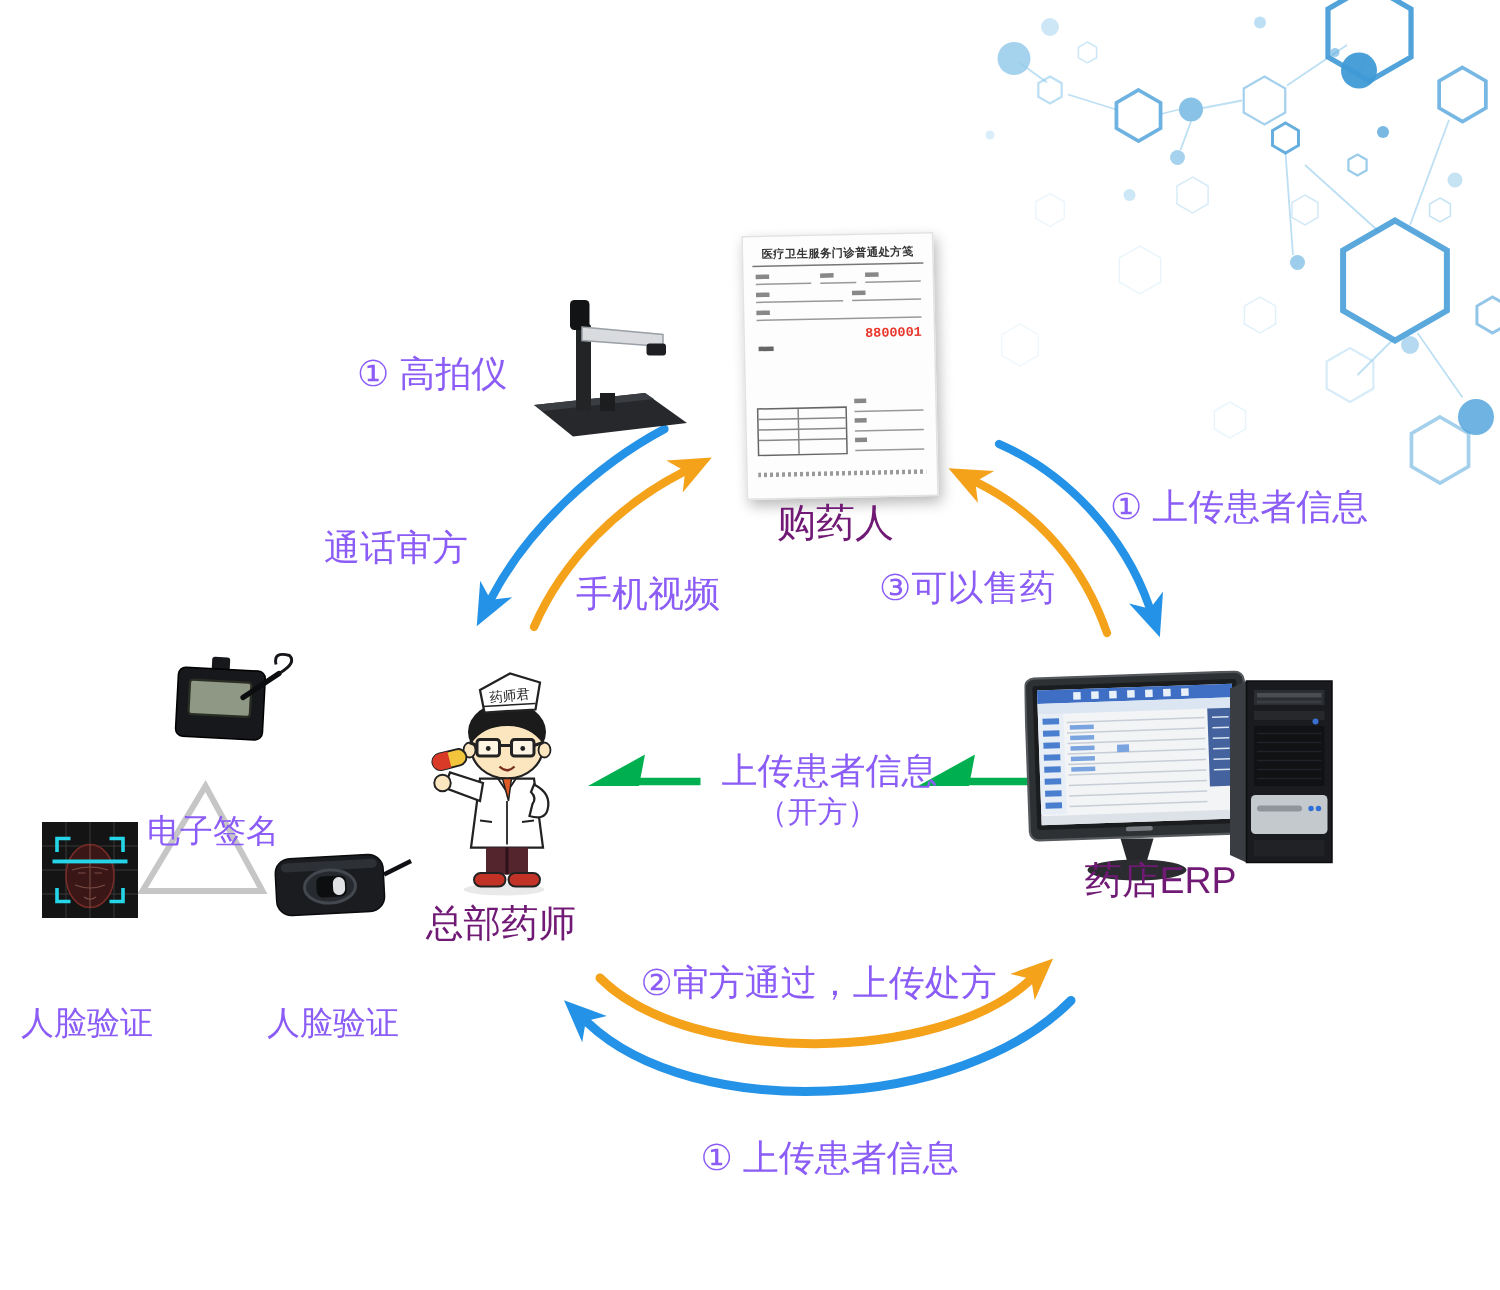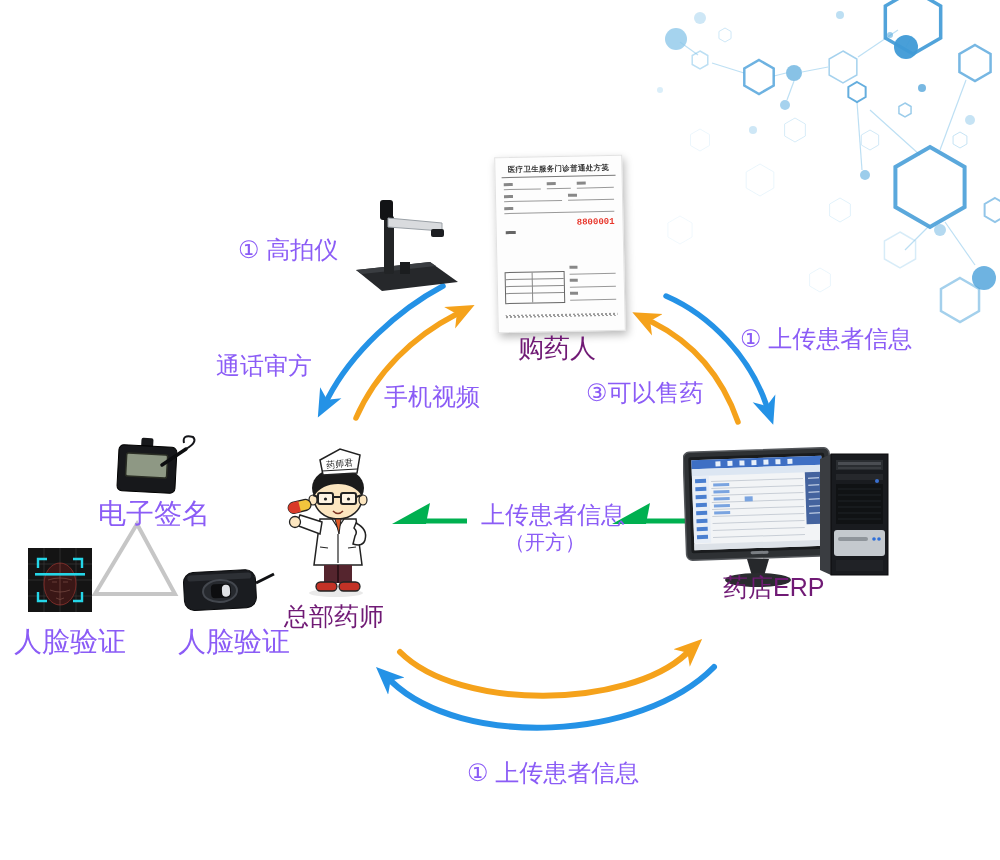--- a/index.html
+++ b/index.html
@@ -1,20 +1,20 @@
 <!DOCTYPE html>
 <html><head>
 <meta charset="utf-8">
 <style>
   html,body{margin:0;padding:0;background:#fff;}
   .canvas{position:relative;width:1000px;height:860px;background:#ffffff;overflow:hidden;
           font-family:"Liberation Sans","DejaVu Sans",sans-serif;}
   .abs{position:absolute;}
   .lbl{position:absolute;white-space:nowrap;color:#8b5cf6;font-size:24px;line-height:1.2;}
-  .lbl.small{font-size:28px;}
+  .lbl.small{font-size:22px;margin-top:44px;}
   .lbl.tiny{font-size:20px;}
   .lbl-red{position:absolute;white-space:nowrap;color:#701a75;font-size:26px;line-height:1.2;}
   svg{display:block;}
   
   .rx-card{position:absolute;left:496px;top:156px;width:126px;height:174px;background:#fdfdfd;
            transform:rotate(-1.2deg);box-shadow:2px 4px 9px rgba(0,0,0,.28);border:1px solid #e2e2e2;}
   .rx-title{margin:7px 6px 3px 6px;text-align:center;font-size:7.5px;font-weight:bold;color:#333;
             letter-spacing:.3px;border-bottom:1px solid #777;padding-bottom:2px;white-space:nowrap;overflow:hidden;}
   .rx-row{display:flex;gap:6px;margin:5px 8px 0 8px;}
   .rx-seg{border-bottom:1px solid #999;height:6px;}
@@ -358,20 +358,21 @@
 
   <div class="lbl" style="left:384px;top:383px;">手机视频</div>
 
   <div class="lbl" style="left:740px;top:325px;">① 上传患者信息</div>
 
   <div class="lbl" style="left:586px;top:379px;">③可以售药</div>
 
   <div class="lbl" style="left:481px;top:501px;">上传患者信息</div>
   <div class="lbl tiny" style="left:505px;top:530px;">（开方）</div>
 
+  <div class="lbl" style="left:427px;top:642px;">②审方通过，上传处方</div>
 
   <div class="lbl" style="left:467px;top:759px;">① 上传患者信息</div>
 
   <div class="lbl-red" style="left:518px;top:333px;">购药人</div>
   <div class="lbl-red" style="left:284px;top:601px;font-size:25px;text-align:center;">总部药师</div>
   <div class="lbl-red" style="left:723px;top:572px;font-size:25px;">药店ERP</div>
 
   <div class="lbl small" style="left:98px;top:497px;">电子签名</div>
   <div class="lbl small" style="left:14px;top:625px;text-align:right;">人脸验证</div>
   <div class="lbl small" style="left:178px;top:625px;">人脸验证</div>

